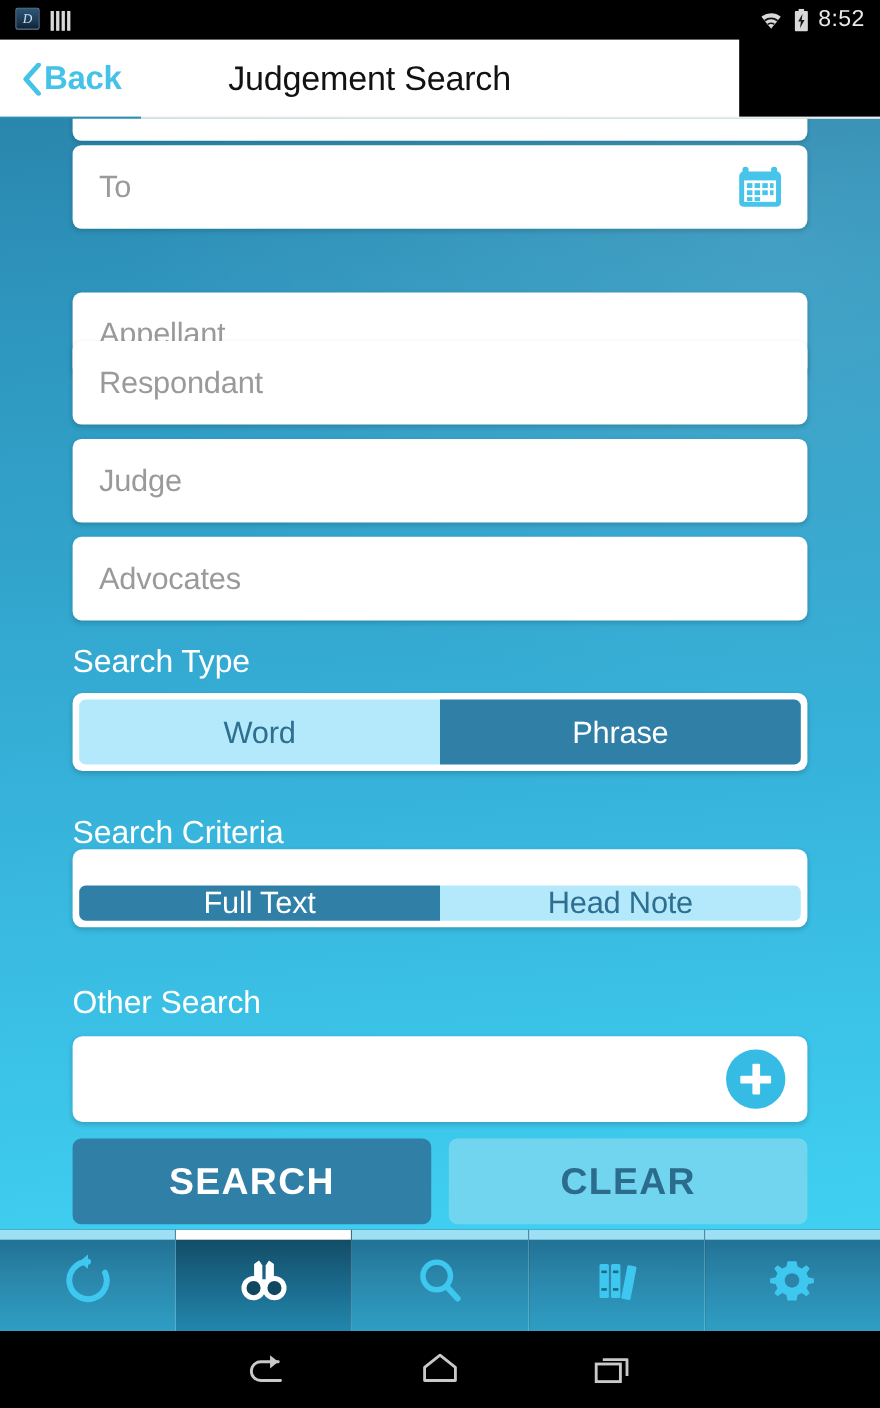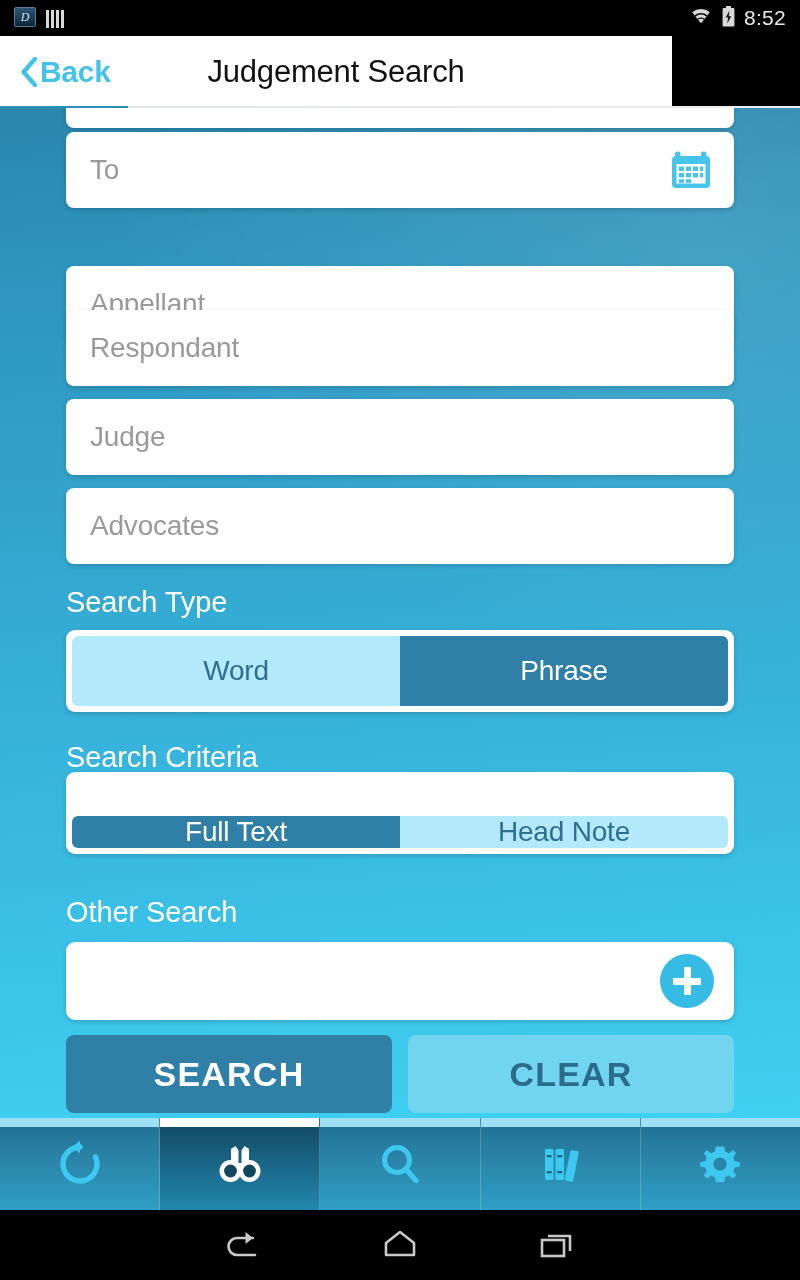--- a/index.html
+++ b/index.html
@@ -11,21 +11,21 @@
   }
   .phone { position:relative; width:800px; height:1280px; overflow:hidden; background:#000; }
 
   
   .statusbar {
     position:absolute; top:0; left:0; width:800px; height:36px;
     background:#000; display:flex; align-items:center;
     padding:0 14px;
   }
   .sb-left { display:flex; align-items:center; gap:10px; }
-  .sb-right { margin-left:auto; display:flex; gap:9px; }
+  .sb-right { margin-left:auto; display:flex; align-items:center; gap:9px; }
   .sb-time { color:#e9e9e9; font-size:21px; letter-spacing:0.3px; }
   .app-badge { width:22px; height:22px; position:relative; }
   .book-icon {
     width:22px; height:20px; border-radius:2px;
     background:linear-gradient(180deg,#2d5676 0%,#1d3b55 60%,#0f2233 100%);
     border:1px solid #5d7f9c;
     display:flex; align-items:center; justify-content:center;
     color:#cfe2f2; font-size:12px; font-family:"Liberation Serif", serif; font-style:italic;
   }
   .bars-icon { display:flex; gap:2px; align-items:flex-end; height:20px; }
@@ -80,21 +80,21 @@
   }
   .cal-ico { position:absolute; right:22px; width:42px; height:40px; cursor:pointer; }
 
   .section-label {
     position:absolute; left:66px; font-size:29px; color:#ffffff;
     letter-spacing:-0.1px;
   }
 
   
   .seg-wrap {
-    position:absolute; left:66px; width:668px; height:82px;
+    position:absolute; left:66px; width:668px; height:71px;
     background:#ffffff; border-radius:9px; padding:6px;
     display:flex; box-shadow:0 2px 5px rgba(0,0,0,0.17);
   }
   .seg {
     flex:1; display:flex; align-items:center; justify-content:center;
     font-size:28px; cursor:pointer; letter-spacing:-0.2px;
   }
   .seg.left  { border-radius:6px 0 0 6px; }
   .seg.right { border-radius:0 6px 6px 0; }
   .seg.on  { background:#2f7fa6; color:#ffffff; }

